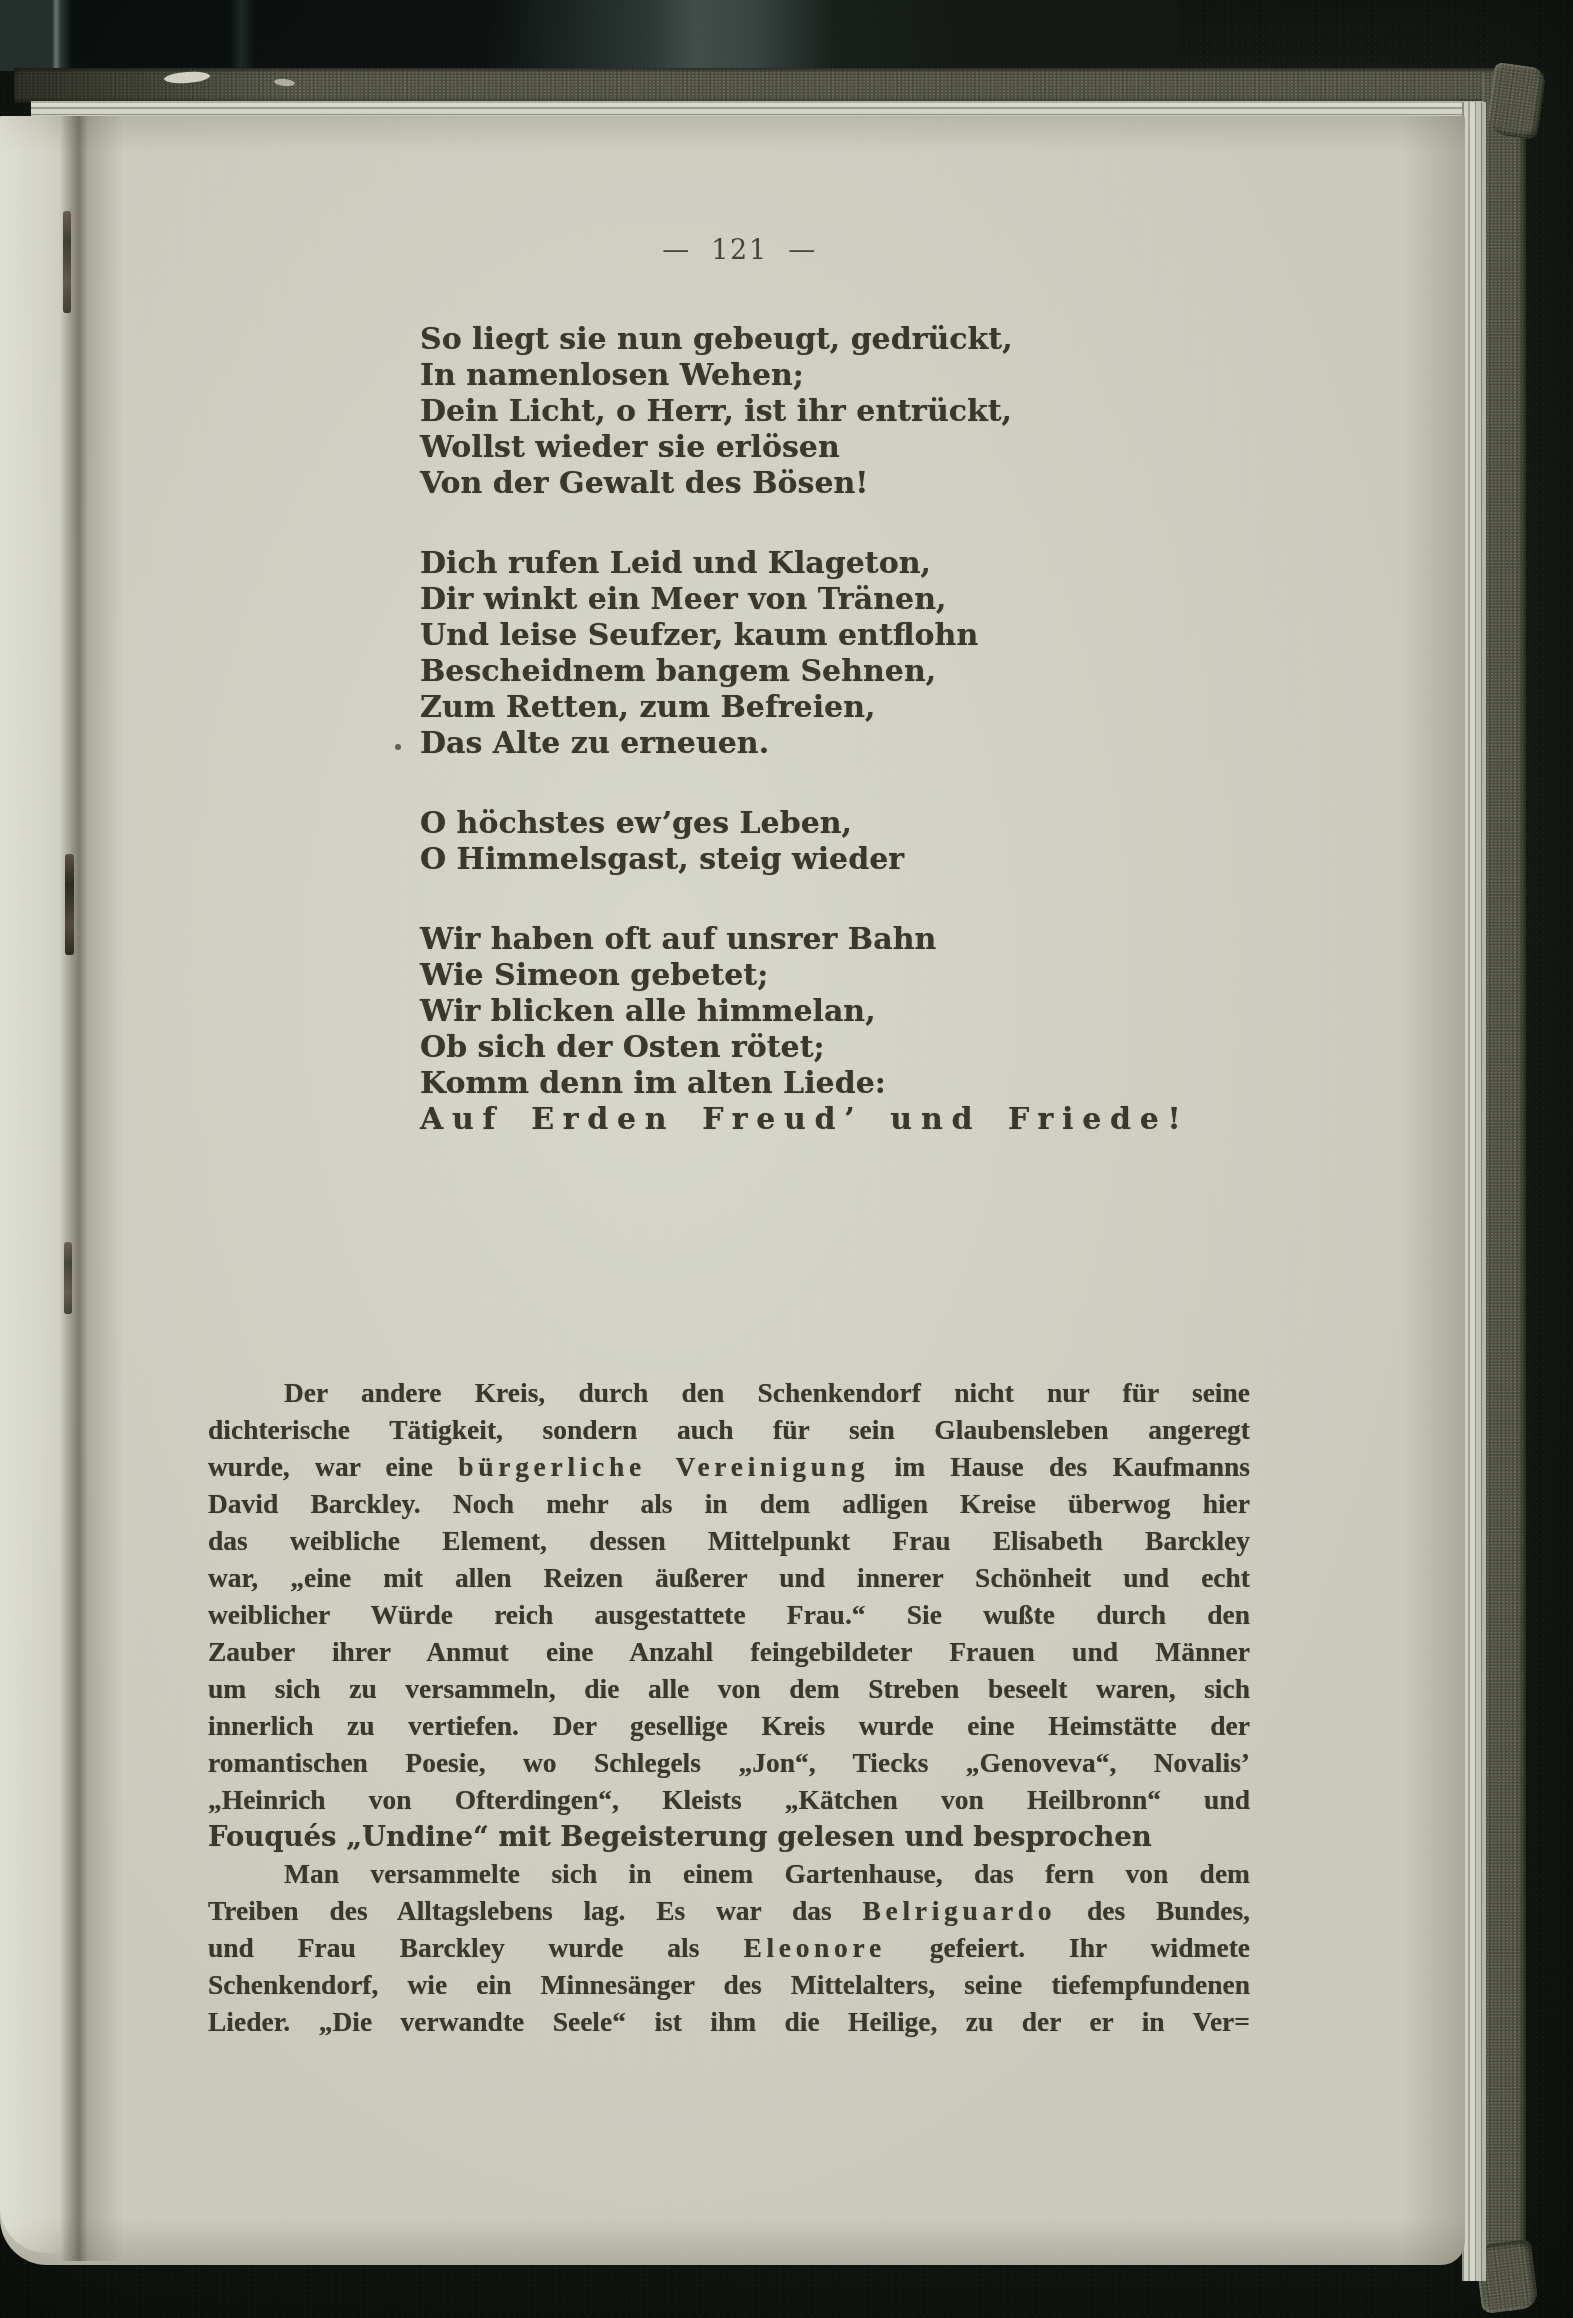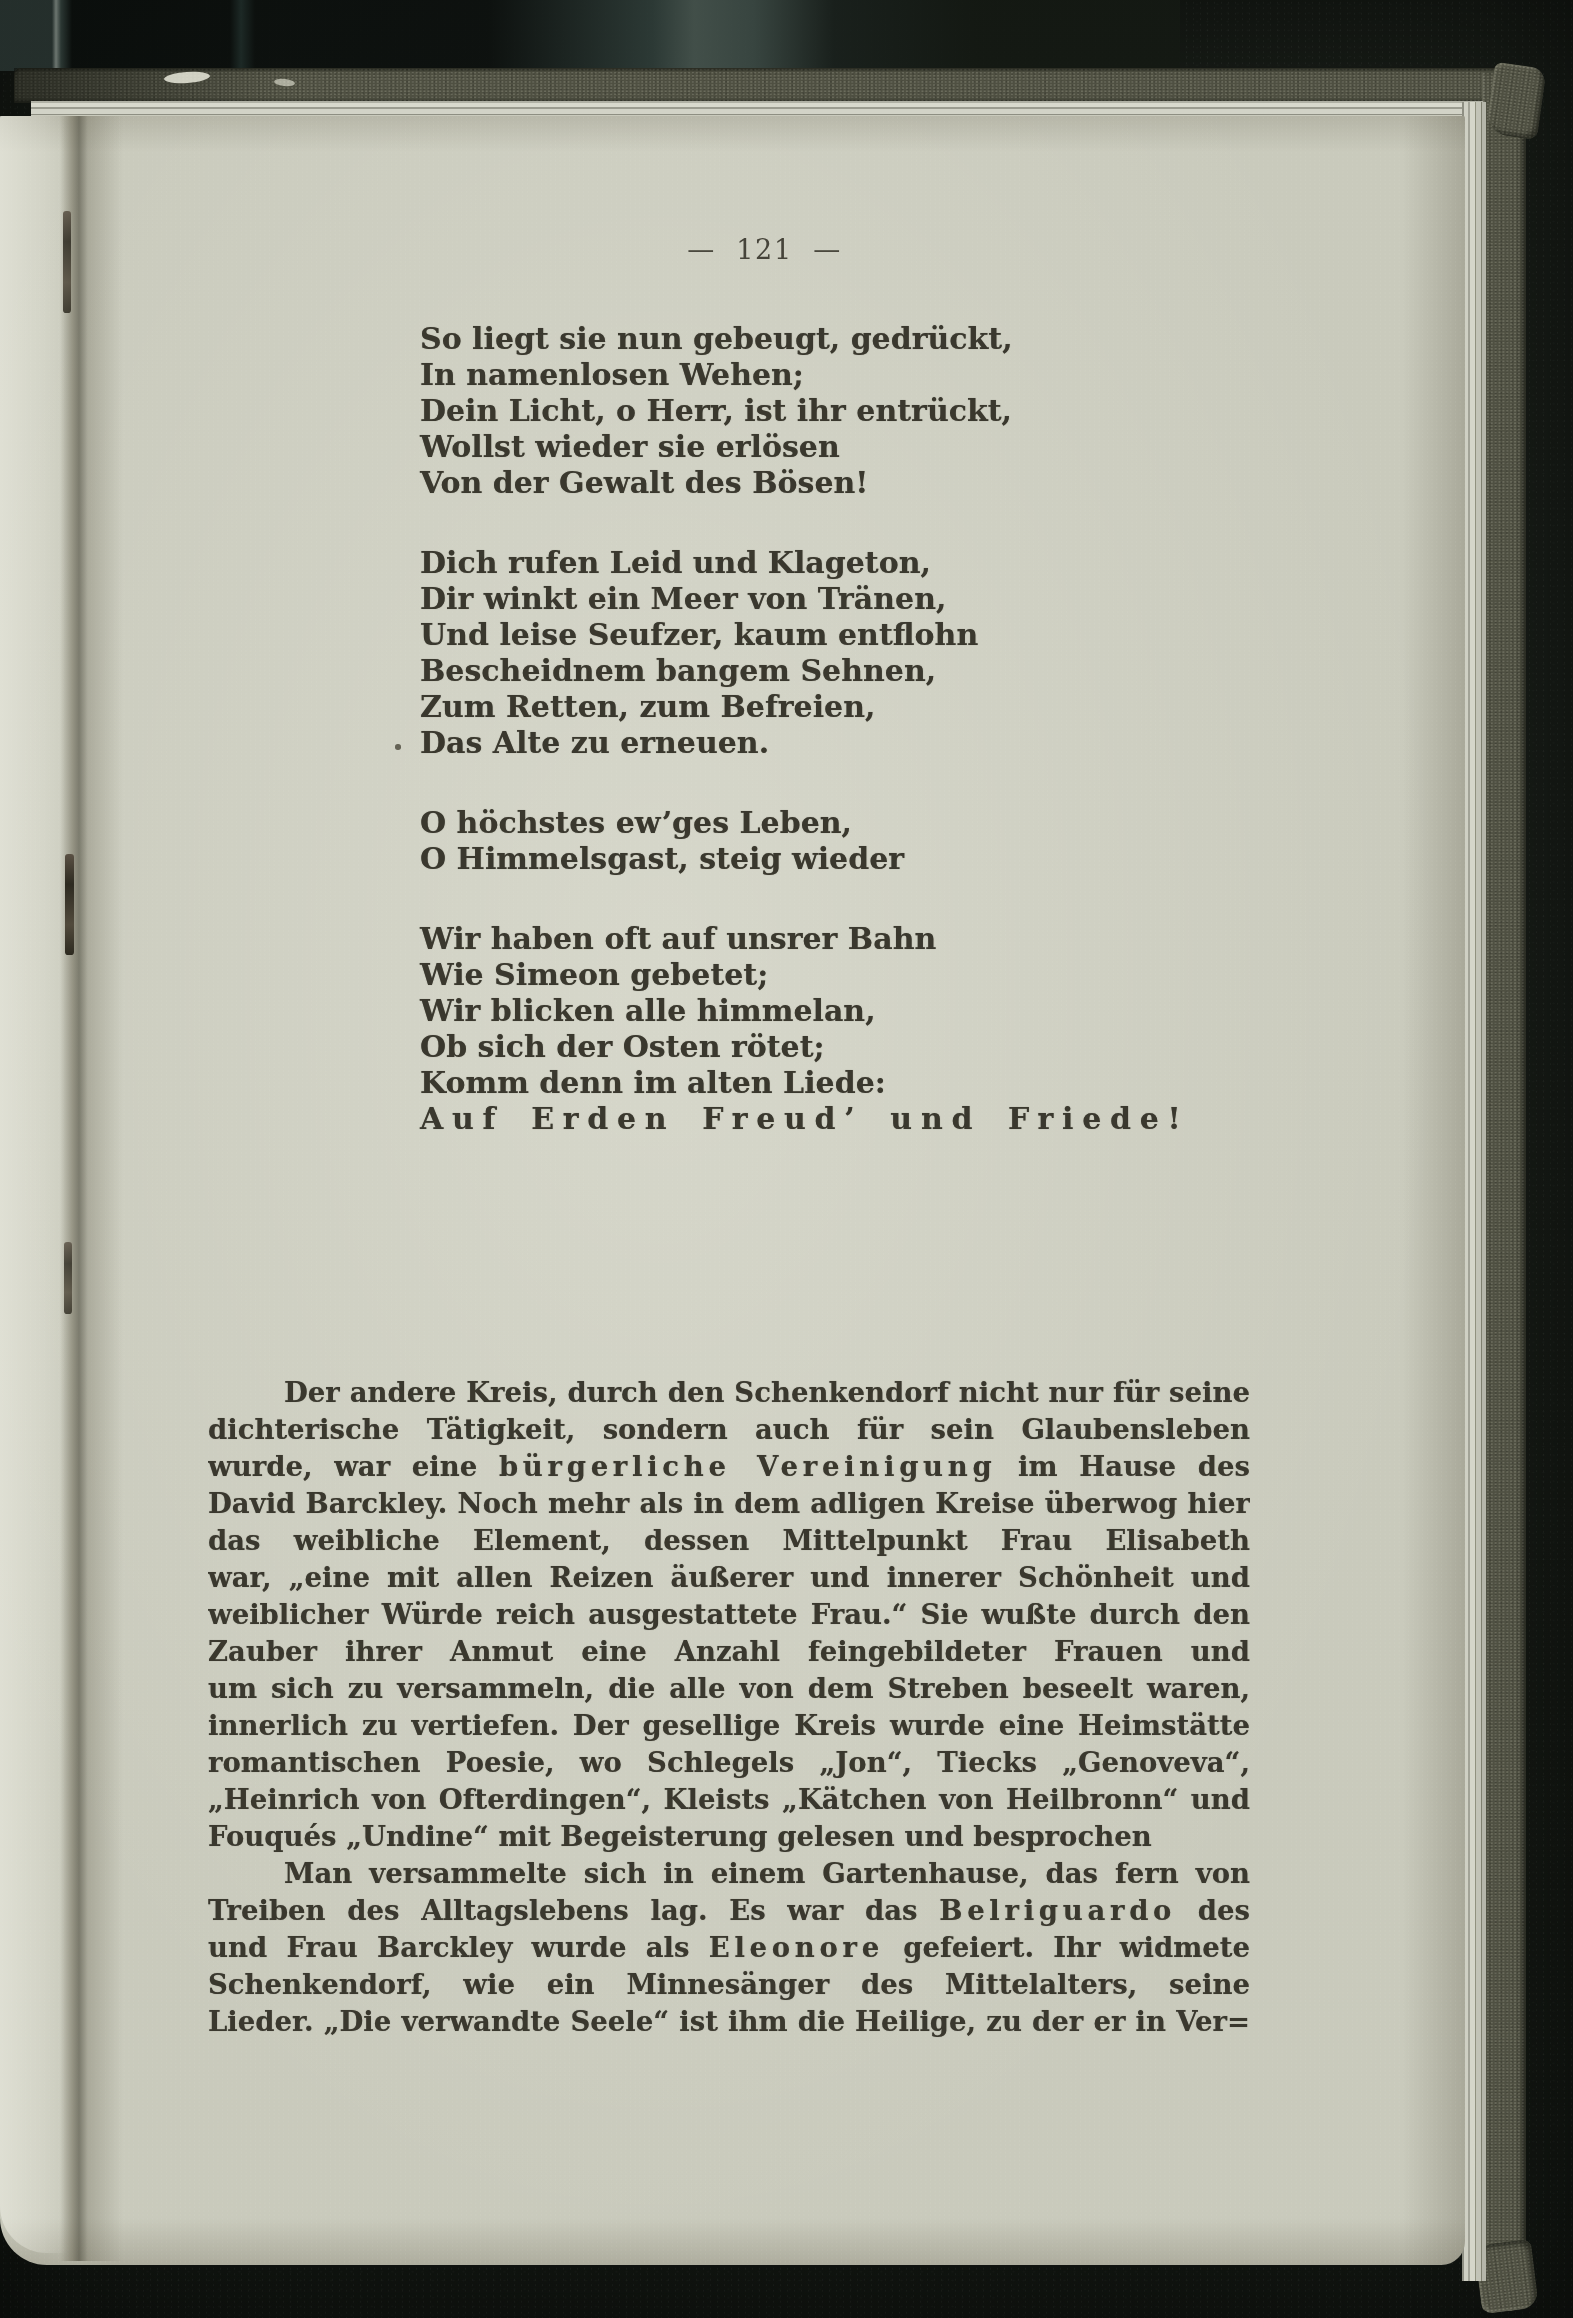--- a/index.html
+++ b/index.html
@@ -99,39 +99,39 @@
       rgba(0,0,0,0) 0px, rgba(96,92,74,0.50) 12.6px, rgba(58,56,42,0.55) 19px,
       rgba(96,92,74,0.30) 28px, rgba(0,0,0,0) 63px);
   }
   .thread{position:absolute;background:linear-gradient(180deg,#5a5144,#2d2a20 30%,#514a3c 70%,#2d2a20);border-radius:3.1px;}
   .thread.t1{left:63px;top:211px;width:7.9px;height:102px;opacity:.85;}
   .thread.t2{left:65px;top:854px;width:9.4px;height:101px;}
   .thread.t3{left:64px;top:1242px;width:7.9px;height:72px;opacity:.8;}
   .speck{position:absolute;width:5.5px;height:5.5px;border-radius:50%;background:#4a4739;opacity:.8;}
   
   .pagenum{
-    position:absolute;left:269px;top:234px;width:991px;
+    position:absolute;left:244px;top:234px;width:991px;
     text-align:center;font-size:27px;color:#46443a;letter-spacing:1.6px;
   }
   .pagenum .dash{margin:0 20.5px;color:#4a483e;}
   .poem{
     position:absolute;left:420px;top:321px;width:905px;
     font-size:30px;font-weight:bold;color:#3a382e;
     text-shadow:0 0 0.8px rgba(58,56,46,0.55);
   }
   .poem-stanza{margin:0 0 44px 0;}
   .poem-line{line-height:36px;height:36px;white-space:nowrap;}
   .poem .spaced{letter-spacing:8.7px;word-spacing:7.9px;}
   .prose{
     position:absolute;left:208px;top:1374px;width:1042px;
     font-size:27.5px;font-weight:bold;color:#3a382e;
     text-shadow:0 0 0.8px rgba(58,56,46,0.5);
   }
   .prose-line{line-height:37px;height:37px;overflow:hidden;text-align:left;}
-  .prose-line.justify{text-align:justify;}
+  .prose-line.justify{text-align:justify;font-family:Liberation Serif, serif;}
   .prose-line.justify::after{content:"";display:inline-block;width:100%;height:0;}
   .prose-line.indent{text-indent:76px;}
   .prose .spaced{letter-spacing:4.7px;}
 </style>
 </head>
 <body>
 
 <div class="scene">
   <div class="top-streaks"></div>
 

